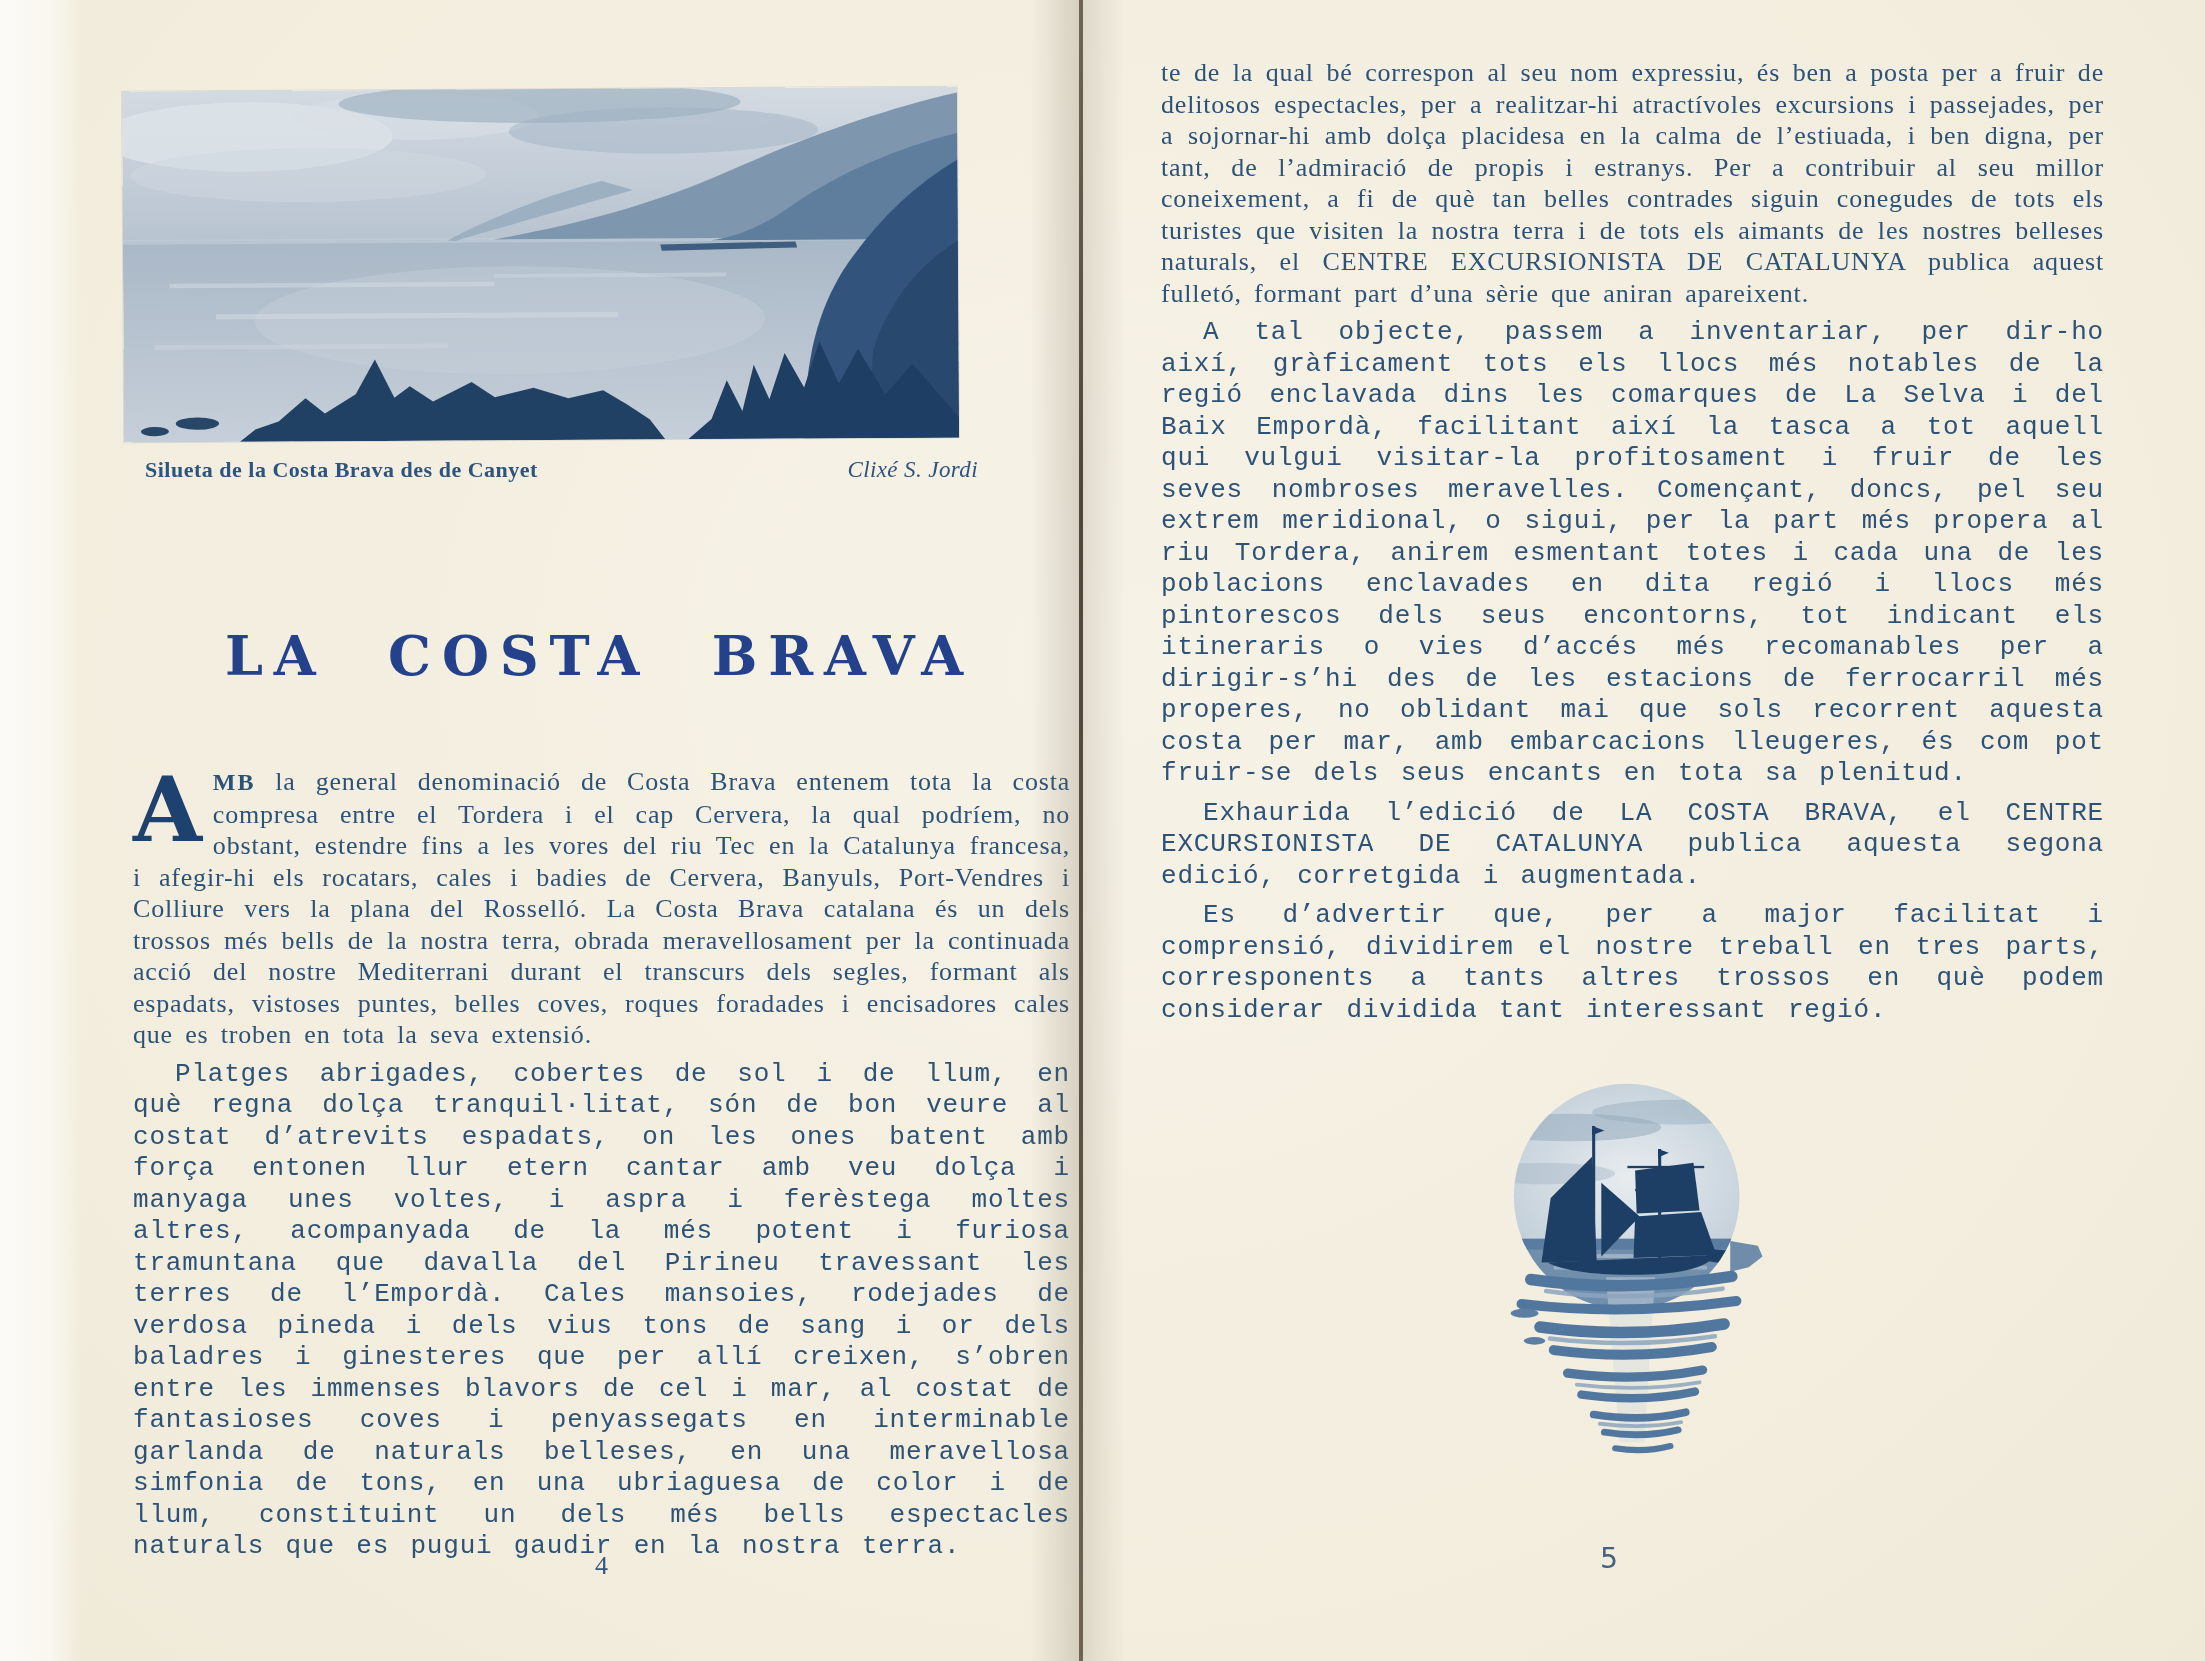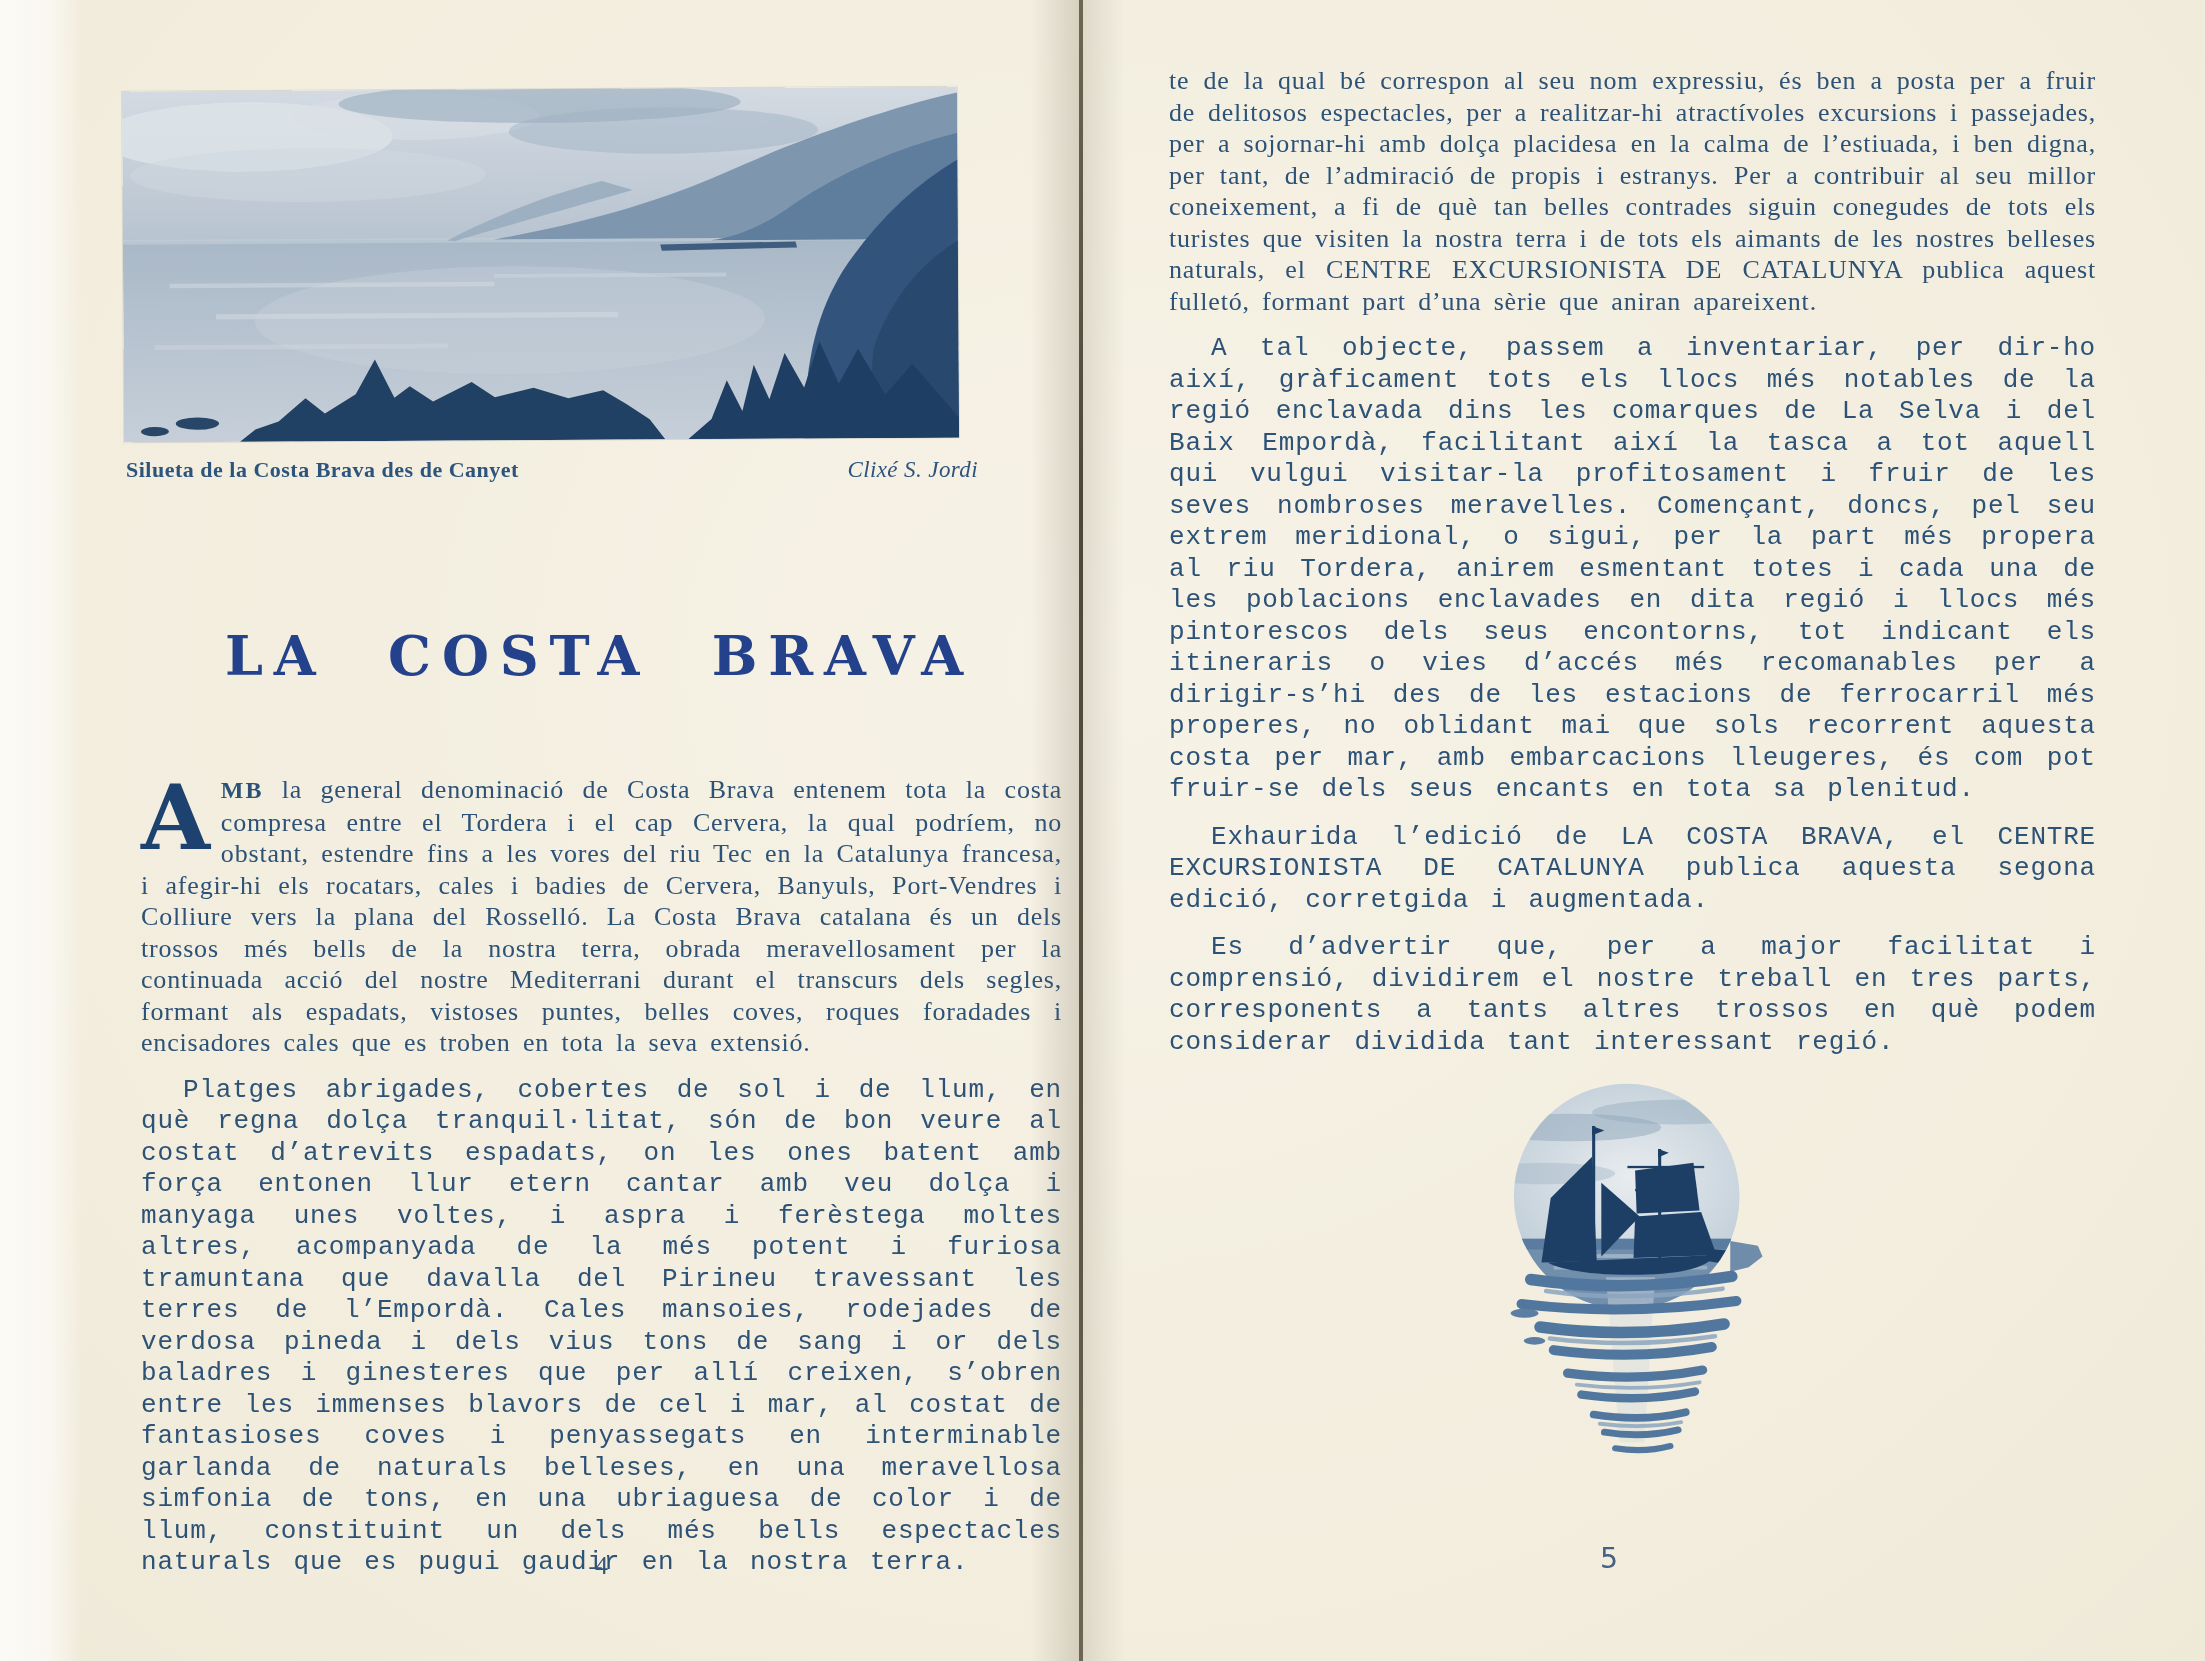--- a/index.html
+++ b/index.html
@@ -14,30 +14,30 @@
     background:linear-gradient(180deg,#6e6554 0%,#4e4739 30%,#5a5243 70%,#6e6554 100%);}
   .gutter-shadow-right{position:absolute;left:1083px;top:0;width:42px;height:100%;
     background:linear-gradient(90deg,rgba(110,100,80,0.16) 0%,rgba(110,100,80,0) 100%);}
 
   .photo{position:absolute;left:123px;top:89px;width:835px;height:351px;
     transform:rotate(-0.35deg);box-shadow:0 0 0 0.8px rgba(90,100,115,0.15);}
   .photo svg{display:block;width:100%;height:100%;}
 
   .caption-row{position:absolute;left:126px;top:457px;width:852px;display:flex;
     justify-content:space-between;align-items:baseline;}
-  .caption{font-size:22px;font-weight:700;letter-spacing:0.5px;color:#2c547c;}
+  .caption{font-size:22px;font-weight:700;letter-spacing:0.5px;color:#2c547c;margin-left:19px;}
   .credit{font-size:23px;font-style:italic;color:#2c547c;letter-spacing:0.4px;text-align:center;}
 
   .title{position:absolute;left:123px;top:624px;width:953px;text-align:center;
     font-family:"DejaVu Serif", serif;font-weight:700;font-size:54px;
     letter-spacing:10.8px;word-spacing:32px;color:#24418c;transform:scaleY(1.02);}
 
   .bodytext{font-size:26px;line-height:31.5px;color:#2d5277;text-align:justify;
     letter-spacing:0.8px;word-spacing:5px;}
-  .bodytext p{margin:16px;}
+  .bodytext p{margin:8px;}
   .left-body{position:absolute;left:125px;top:758px;width:953px;}
   .right-body{position:absolute;left:1153px;top:49px;width:959px;}
   .indent{text-indent:42px;font-family:Liberation Mono, monospace;}
   .dropcap{float:left;font-family:"DejaVu Serif", serif;font-weight:700;
     font-size:89px;line-height:0.88;padding:4.6px 10.8px 0 0;color:#1d4270;letter-spacing:0;}
   .smallcapslead{font-size:24px;letter-spacing:1.9px;font-weight:bold;}
 
   .pagenum-left{position:absolute;left:125px;top:1551px;width:953px;text-align:center;
     font-size:26px;color:#32567c;}
   .pagenum-right{position:absolute;left:1600px;top:1542px;font-family:"DejaVu Sans", sans-serif;

